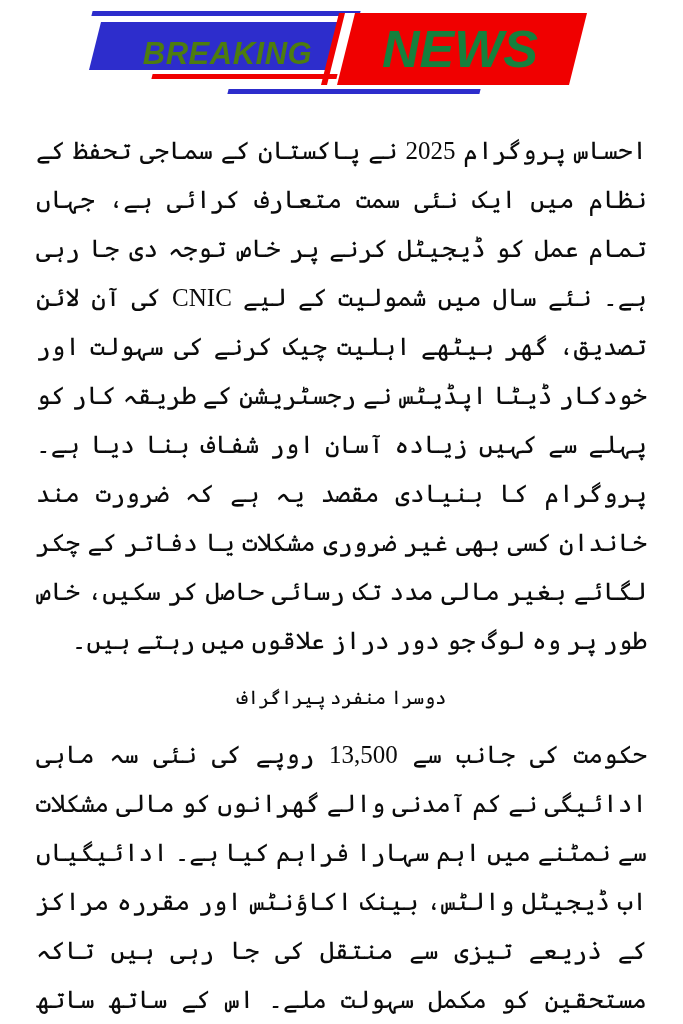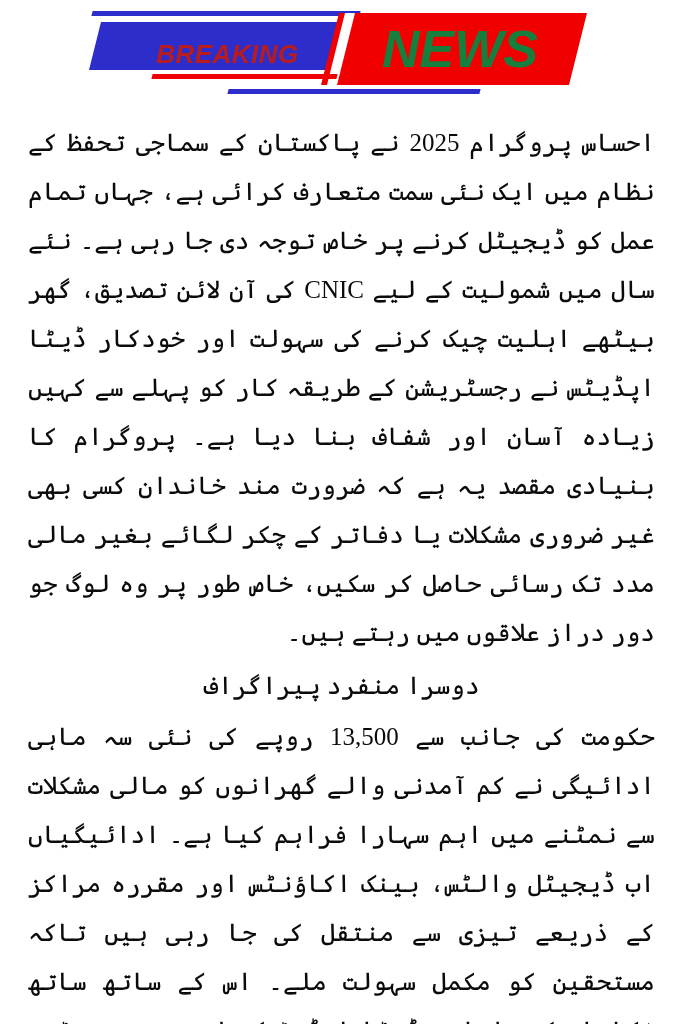--- a/index.html
+++ b/index.html
@@ -46,25 +46,25 @@
   }
   .breaking-label {
     position: absolute;
     left: 95px;
     top: 22px;
     width: 265px;
     height: 64px;
     display: flex;
     align-items: center;
     justify-content: center;
-    color: #b91c1c;
+    color: #4d7c0f;
     font-family: "Liberation Sans", sans-serif;
     font-weight: bold;
     font-style: italic;
-    font-size: 26px;
+    font-size: 31px;
     letter-spacing: 0.5px;
     direction: ltr;
     white-space: nowrap;
   }
 
   
   .news-block {
     position: absolute;
     left: 330px;
     top: 13px;
@@ -125,33 +125,33 @@
     transform: skewX(-14deg);
   }
 
   
   .article {
     padding: 0 28px;
     box-sizing: border-box;
     width: 683px;
   }
   .para {
-    margin: 0;
+    margin: 8px;
     color: #0b0b0b;
     font-size: 25px;
     line-height: 49px;
     text-align: justify;
     text-align-last: right;
     direction: rtl;
     font-family: "Liberation Serif", "DejaVu Serif", serif;
   }
   .subheading {
     margin: 4px 0 2px 0;
     color: #0b0b0b;
-    font-size: 25px;
+    font-size: 19px;
     line-height: 49px;
     text-align: center;
     direction: rtl;
     font-family: "Liberation Serif", "DejaVu Serif", serif;
   }
 </style>
 </head>
 <body style="background: rgb(255, 255, 255);">
 
 <div class="banner">

